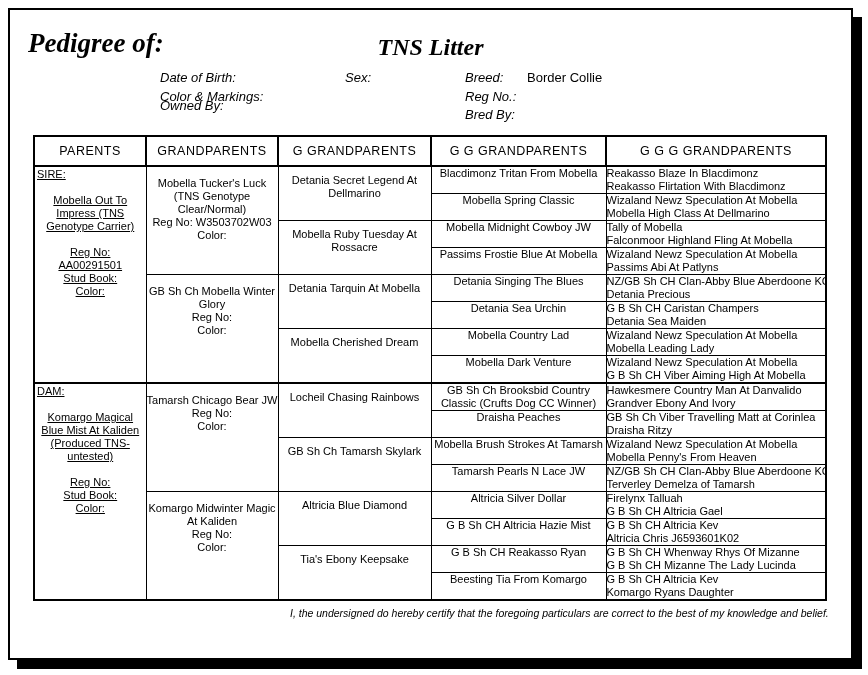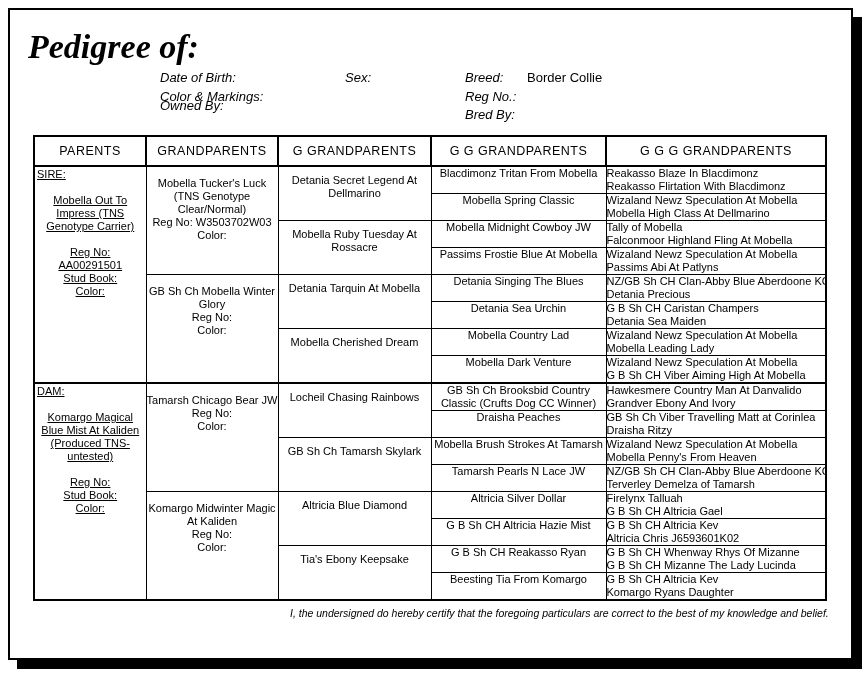--- a/index.html
+++ b/index.html
@@ -15,21 +15,21 @@
     width: 841px; height: 648px;
     background: #ffffff;
     border: 2px solid #000;
     box-shadow: 9px 9px 0 #000;
   }
   
   .pedigree-label {
     position: absolute; left: 18px; top: 18px;
     font-family: "Liberation Serif", serif;
     font-weight: bold; font-style: italic;
-    font-size: 34px; color: #000;
+    font-size: 27px; color: #000;
   }
   .litter-title {
     position: absolute; left: 0; top: 24px; width: 100%;
     text-align: center;
     font-family: "Liberation Serif", serif;
     font-weight: bold; font-style: italic;
     font-size: 24px; color: #000;
   }
   .field-label {
     position: absolute;
@@ -124,20 +124,21 @@
   }
   .signed-line { left: 370px; width: 285px; }
   .date-line   { left: 684px; width: 93px; }
 </style>
 </head>
 <body>
 
 <div class="page">
 
   <div class="pedigree-label">Pedigree of:</div>
+  <div class="litter-title">TNS Litter</div>
 
   <div class="field-label" style="left:150px; top:60px;">Date of Birth:</div>
   <div class="field-label" style="left:150px; top:79px;">Color &amp; Markings:</div>
   <div class="field-label" style="left:150px; top:88px;text-align:center;">Owned By:</div>
 
   <div class="field-label" style="left:335px; top:60px;">Sex:</div>
 
   <div class="field-label" style="left:455px; top:60px;">Breed:</div>
   <div class="field-value" style="left:517px; top:60px;">Border Collie</div>
   <div class="field-label" style="left:455px; top:79px;">Reg No.:</div>

